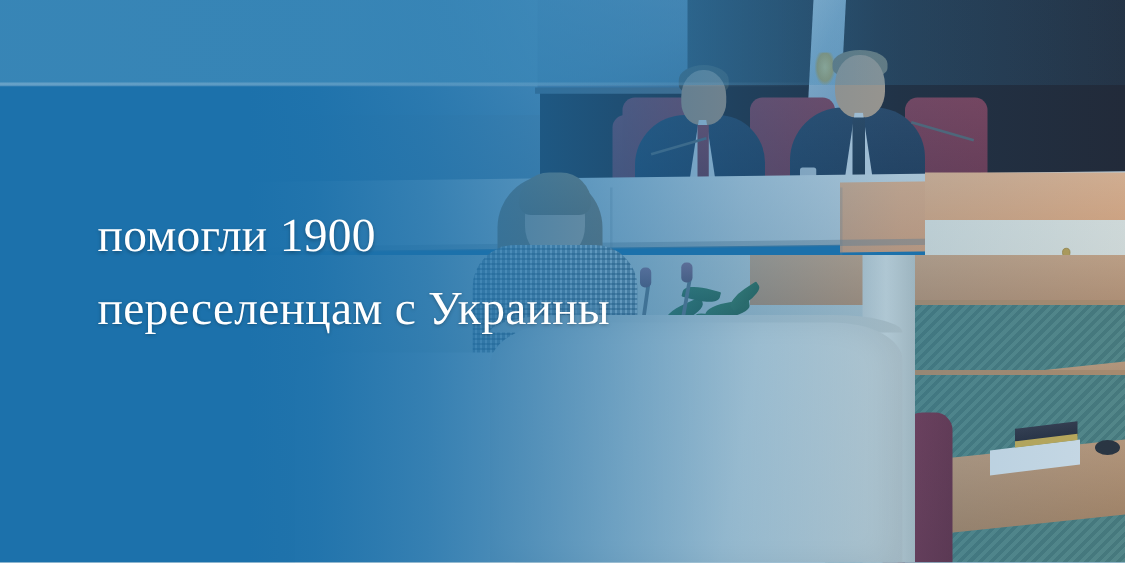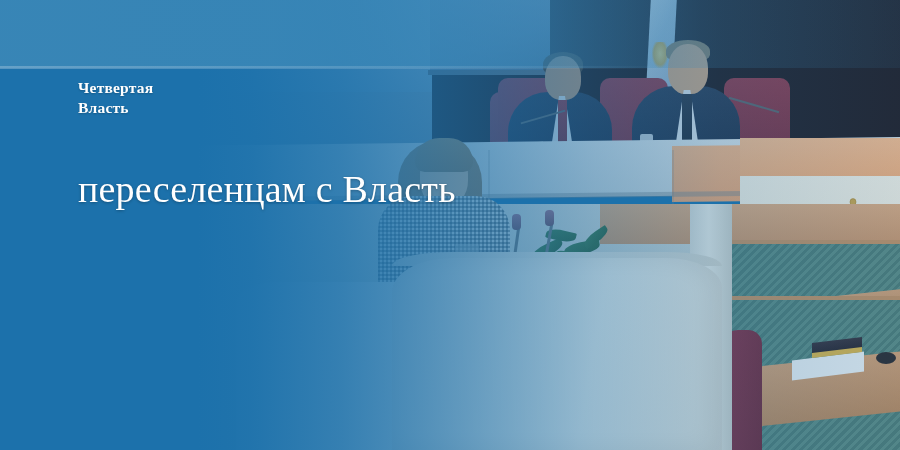--- a/index.html
+++ b/index.html
@@ -474,22 +474,19 @@
 
     <div class="podium-left-wing"></div>
     <div class="podium-top"></div>
     <div class="podium"></div>
   </div>
 
   <div class="tint"></div>
   <div class="tint-top"></div>
   <div class="tint-seam"></div>
 
-  <div class="logo">
-    <div>Четвертая</div>
-    <div>Власть</div>
+
+  <div class="headline">
+    <span>помогли 1900</span>
+    <span>переселенцам с Украины</span>
   </div>
 
-  <div class="headline">
-    <span>переселенцам с Власть</span>
-  </div>
-
 </div>
 
 </body></html>

